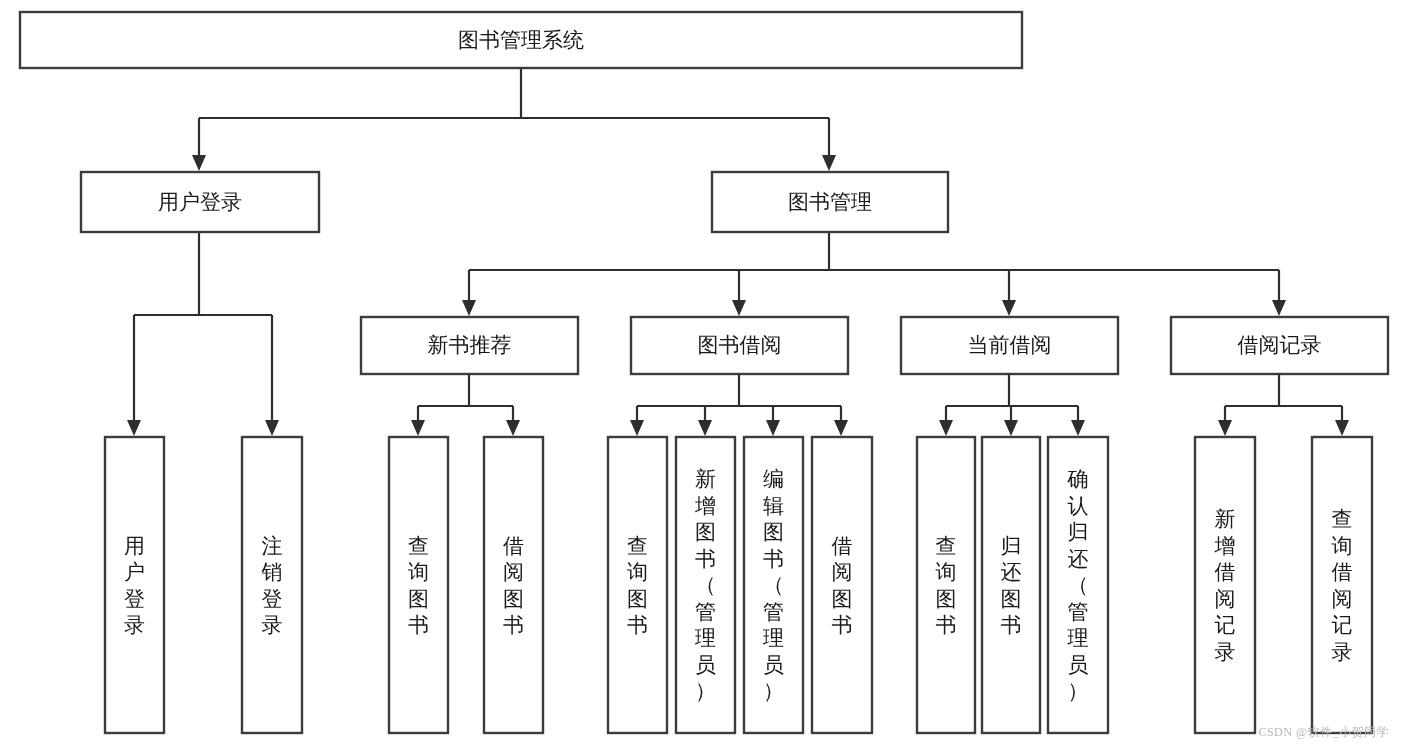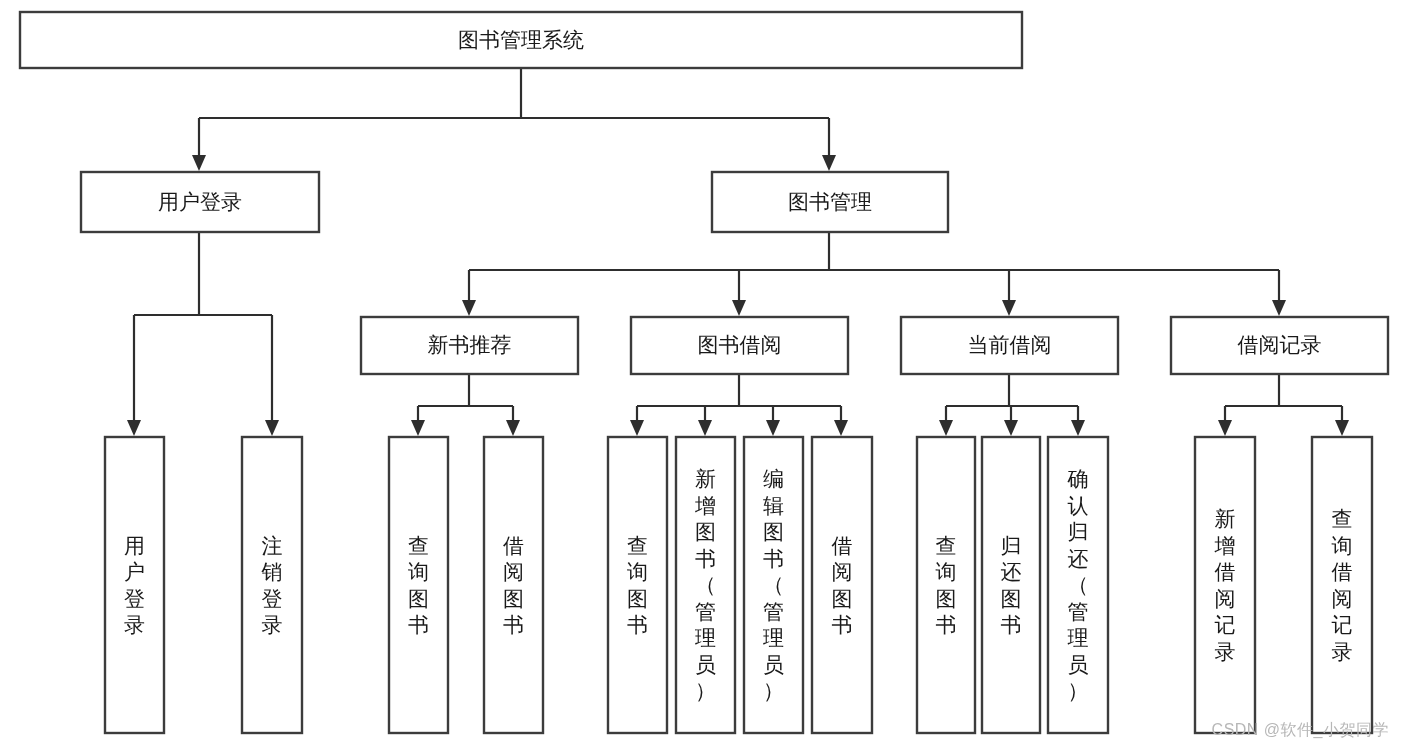--- a/index.html
+++ b/index.html
@@ -43,22 +43,22 @@
     fill: none;
   }
   .arrow-head {
     fill: #2e2e2e;
     stroke: none;
   }
   .watermark-text {
     position: absolute;
     right: 16px;
     bottom: 6px;
-    font-family: Liberation Sans, sans-serif;
-    font-size: 16px;
+    font-family: Liberation Serif, serif;
+    font-size: 12px;
     color: #b7b7b7;
     white-space: nowrap;
     letter-spacing: 0.5px;
     user-select: none;
     margin-top: 12px;
   }
 </style>
 </head>
 <body>
 

